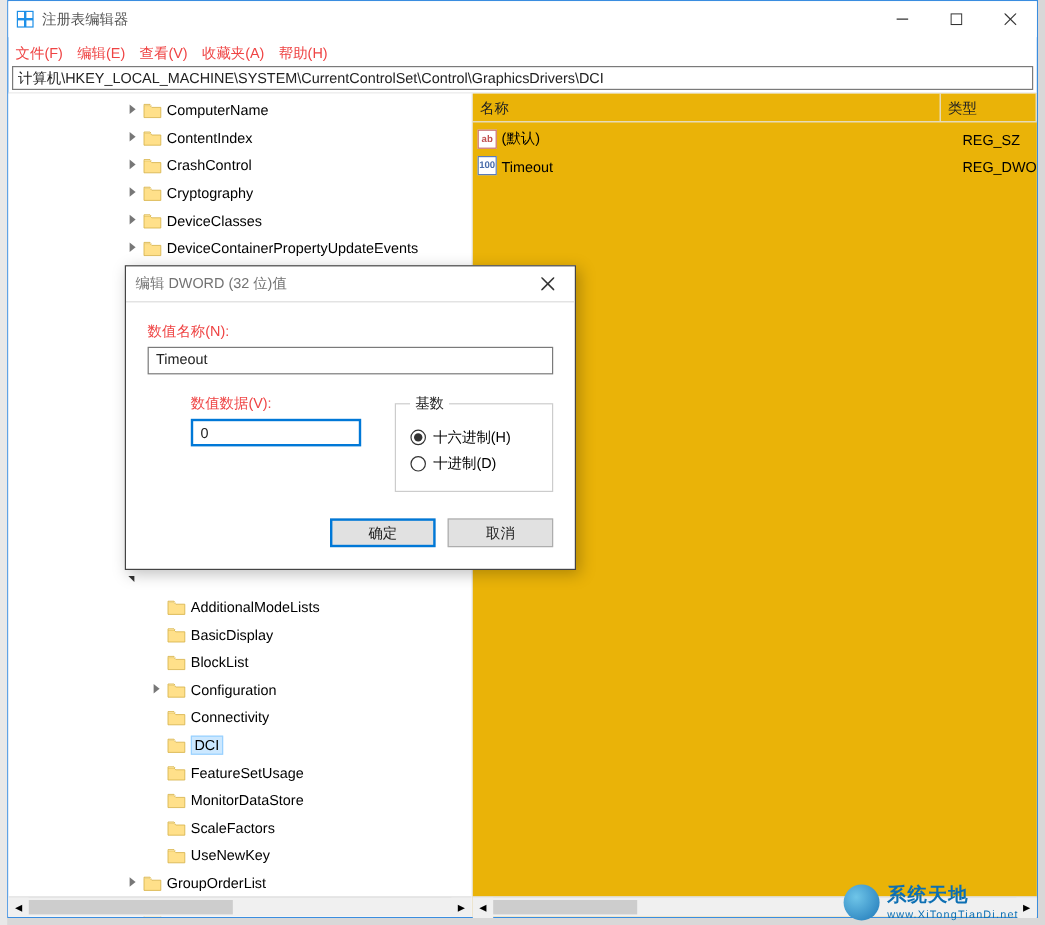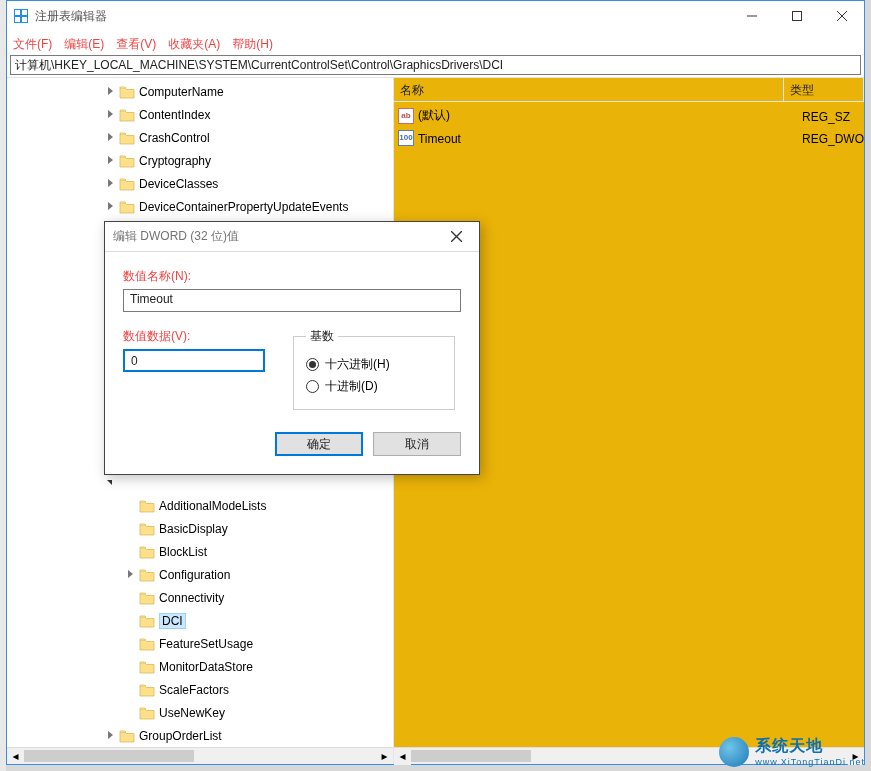--- a/index.html
+++ b/index.html
@@ -52,34 +52,34 @@
 .hscroll .thumb { position:absolute; top:2px; height:12px; background:#cdcdcd; }
 
 
 .dialog { position:absolute; left:104px; top:221px; width:376px; background:#fff; border:1px solid #444; box-shadow: 3px 3px 12px rgba(0,0,0,.25); z-index:10;}
 .dlg-title { height:30px; display:flex; align-items:center; padding:0 8px; border-bottom:1px solid #ddd;}
 .dlg-title .t { flex:1; color:#737373;}
 .dlg-close { width:30px; height:30px; display:flex; align-items:center; justify-content:center;}
 .dlg-body { padding: 16px 18px 18px 18px; }
 .dlg-label { margin-bottom:4px; color:#ef4444;}
 .dlg-input-ro { width: 338px; height:23px; border:1px solid #7a7a7a; padding:2px 6px; background:#fff; color:#222; margin-bottom:16px;}
-.dlg-row2 { display:flex; gap: 28px; }
+.dlg-row2 { display:flex; gap: 28px; margin-left: 36px; }
 .dlg-col-l { }
 .dlg-input-ed { width: 142px; height:23px; border:2px solid #0078d7; padding:2px 6px; background:#fff; color:#222; outline:none;}
 .fieldset { border:1px solid #ccc; padding: 8px 12px 12px 12px; width: 162px;}
 .fieldset legend { padding:0 4px; color:#222;}
 .radio-row { display:flex; align-items:center; gap:6px; height:22px;}
 .radio { width:13px; height:13px; border:1px solid #333; border-radius:50%; display:inline-flex; align-items:center; justify-content:center;}
 .radio.checked::after { content:""; width:7px; height:7px; background:#333; border-radius:50%;}
 .dlg-buttons { display:flex; justify-content:flex-end; gap:10px; margin-top:22px;}
 .dlg-btn { width:88px; height:24px; border:1px solid #adadad; background:#e1e1e1; display:flex; align-items:center; justify-content:center; color:#222;}
 .dlg-btn.primary { border:2px solid #0078d7; background:#e1e1e1;}
 
 
-.watermark { position:absolute; right:0; bottom:0; display:flex; align-items:center; gap:6px; padding:4px 6px; z-index:20; background: rgba(255,255,255,0); }
+.watermark { position:absolute; right:16px; bottom:0; display:flex; align-items:center; gap:6px; padding:4px 6px; z-index:20; background: rgba(255,255,255,0); }
 .watermark .globe { width:30px; height:30px; border-radius:50%; background: radial-gradient(circle at 35% 35%, #6fc5e8, #1e77b8); position:relative;}
 .watermark .txt1 { font-size:16px; font-weight:bold; color:#0c6fb3; letter-spacing:1px;}
 .watermark .txt2 { font-size:9px; color:#0c6fb3; letter-spacing:1px;}
 
 .left-edge { position:absolute; left:0; top:0; width:6px; height:100%; background:#e8e8e8;}
 </style>
 </head>
 <body>
 
 <div class="left-edge"></div>

